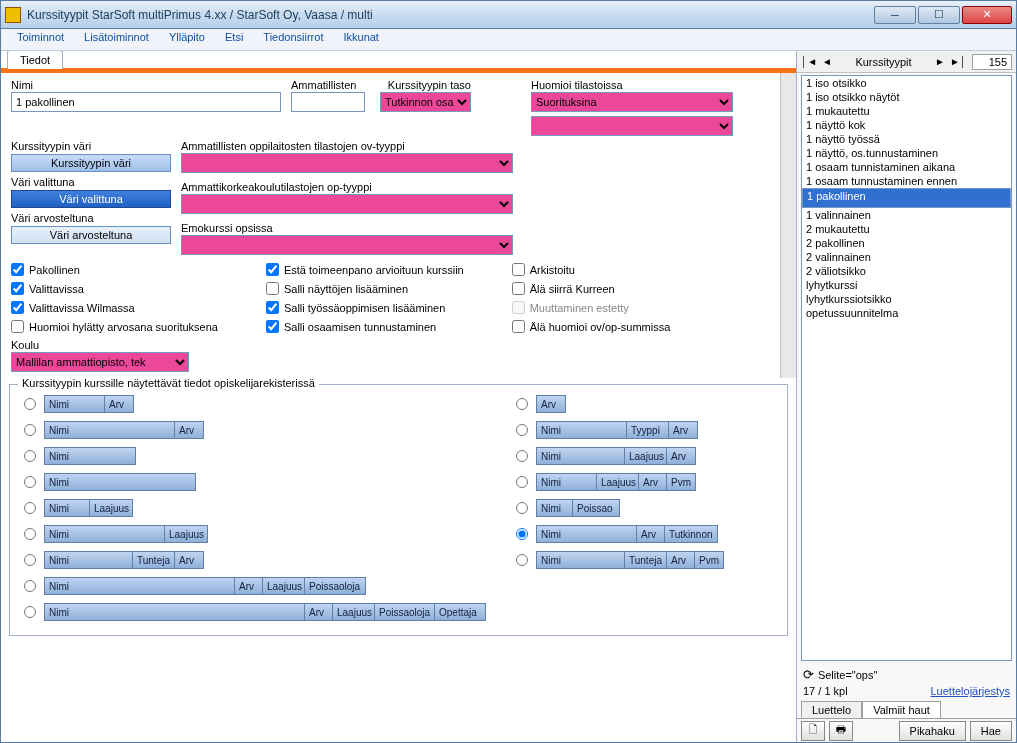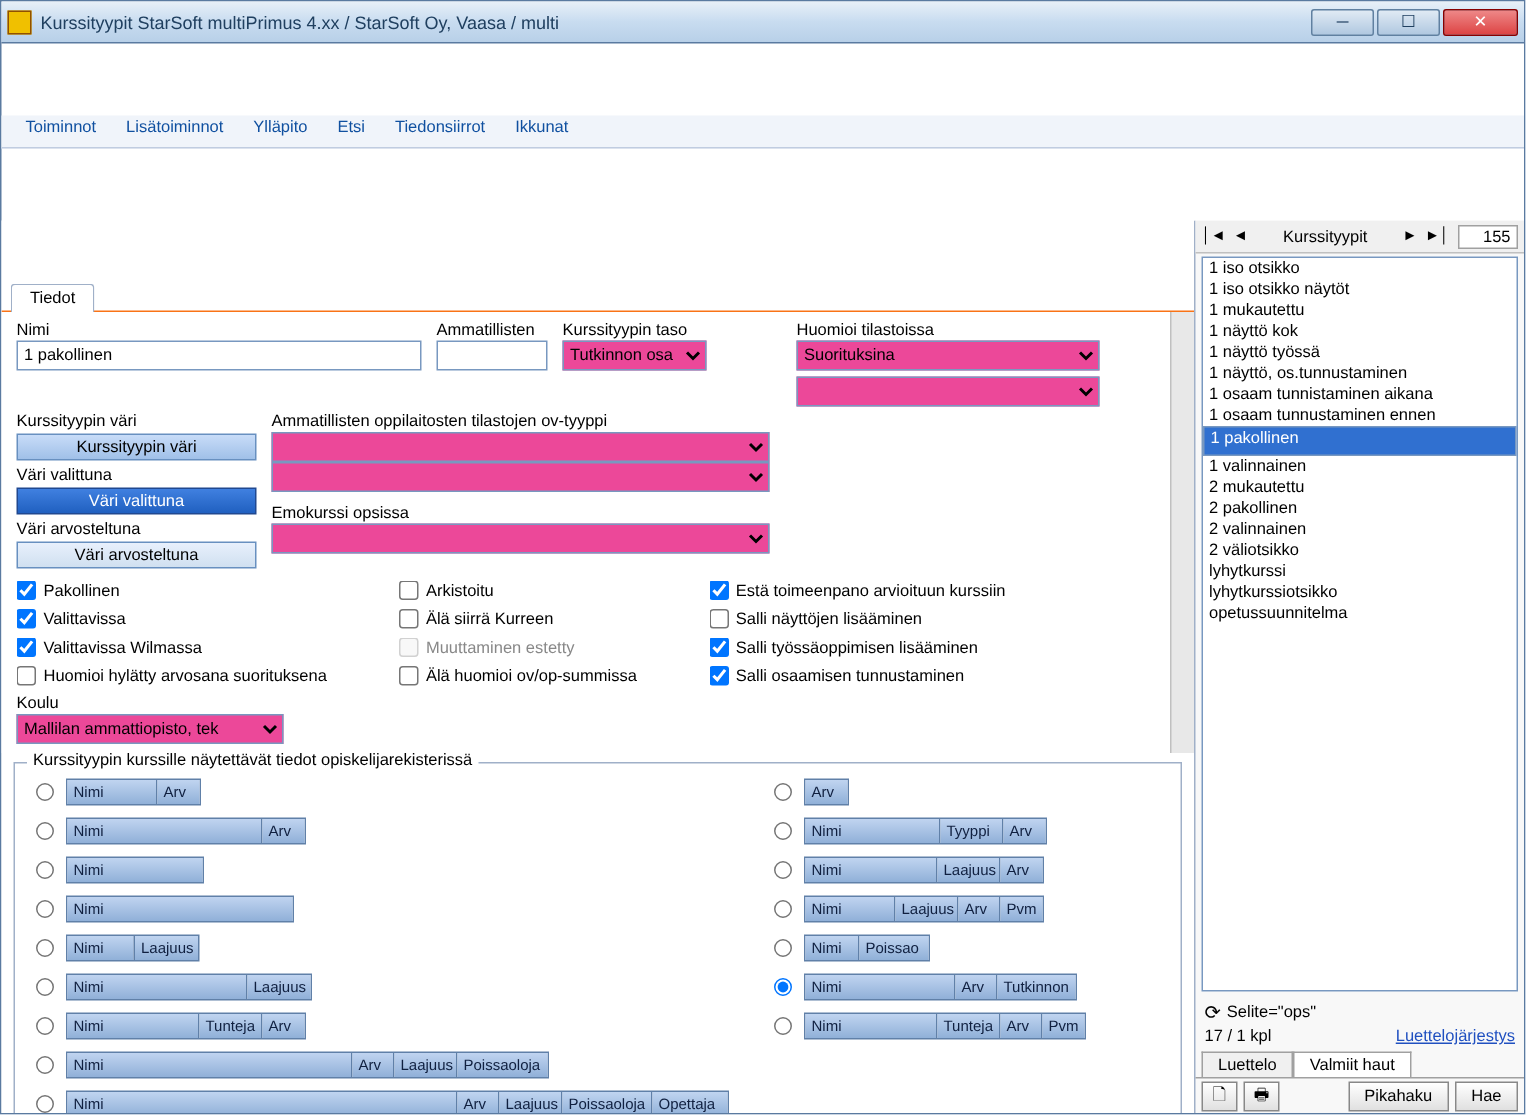--- a/index.html
+++ b/index.html
@@ -1,34 +1,34 @@
 <!DOCTYPE html>
 <html><head>
 <meta charset="utf-8">
 <style>
 * { box-sizing: border-box; margin: 0; padding: 0; }
 body { font-family: Tahoma, sans-serif; font-size: 11px; background: #d6e4f2; width: 1017px; height: 743px; overflow: hidden; }
 
-.window { width: 1017px; height: 743px; border: 1px solid #5a7aa0; background: #fff; display: flex; flex-direction: column; gap: 48px; }
+.window { width: 1017px; height: 743px; border: 1px solid #5a7aa0; background: #fff; display: flex; flex-direction: column; }
 
 .titlebar { height: 28px; background: linear-gradient(to bottom, #e8f0f8, #c8dcf0 50%, #b8d0e8); display: flex; align-items: center; padding: 0 4px; border-bottom: 1px solid #5a7aa0; }
 .titlebar-icon { width: 16px; height: 16px; background: #f0c000; border: 1px solid #905000; margin-right: 6px; }
 .titlebar-title { flex: 1; color: #204060; font-size: 12px; }
 .winbtns { display: flex; gap: 2px; }
 .winbtn { width: 42px; height: 18px; background: linear-gradient(to bottom, #e0eaf4, #b0c8e0); border: 1px solid #6080a0; border-radius: 2px; display: flex; align-items: center; justify-content: center; font-size: 11px; color: #204060; cursor: pointer; }
 .winbtn.close { background: linear-gradient(to bottom, #e88, #d44); border-color: #800; color: #fff; width: 50px; }
 
 .menubar { height: 22px; background: #f0f4fa; border-bottom: 1px solid #c0cce0; display: flex; padding: 0 8px; gap: 4px; }
 .menuitem { padding: 2px 8px; color: #1050a0; cursor: pointer; }
 
 .mainarea { flex: 1; display: flex; background: #fff; overflow: hidden; }
 .leftpane { flex: 1; display: flex; flex-direction: column; overflow: hidden; }
 .rightpane { width: 220px; border-left: 1px solid #a0b0c8; display: flex; flex-direction: column; background: #f8f8f8; }
 
-.tabbar { height: 22px; display: flex; align-items: flex-end; padding-left: 6px; border-bottom: 1px solid #f97316; margin-top: 41px; }
+.tabbar { height: 22px; display: flex; align-items: flex-end; padding-left: 6px; border-bottom: 5px solid #f97316; }
 .tab { padding: 3px 12px; border: 1px solid #a0b0c8; border-bottom: none; background: #fff; border-radius: 3px 3px 0 0; font-size: 11px; position: relative; top: 1px; }
 
 .formarea { padding: 6px 10px; background: #fff; overflow-y: auto; flex: 0 0 auto; }
 .formrow { display: flex; gap: 10px; align-items: flex-start; margin-bottom: 4px; }
 .formcol { display: flex; flex-direction: column; }
 .lbl { font-size: 11px; color: #000; margin-bottom: 1px; }
 .txt { border: 1px solid #7898c0; padding: 2px 4px; font-size: 11px; height: 20px; background: #fff; }
 .sel { border: 1px solid #7898c0; font-size: 11px; height: 20px; background: #ec4899; }
 .btn-wide { width: 160px; height: 18px; background: linear-gradient(to bottom, #c8dcf8, #a0c0e8); border: 1px solid #6890c0; font-size: 11px; color: #000; cursor: pointer; text-align: center; margin-top: 1px; }
 .btn-sel { background: linear-gradient(to bottom, #4080e0, #2060c0); color: #fff; border-color: #204890; }
@@ -108,21 +108,21 @@
       <div class="formarea" style="flex:1;">
         <div class="formrow">
           <div class="formcol" style="width:270px;">
             <span class="lbl">Nimi</span>
             <input class="txt" value="1 pakollinen" style="">
           </div>
           <div class="formcol" style="width:74px;">
             <span class="lbl">Ammatillisten</span>
             <input class="txt" style="">
           </div>
-          <div class="formcol" style="width:96px;">
+          <div class="formcol" style="width:96px;align-items:flex-end;">
             <span class="lbl">Kurssityypin taso</span>
             <select class="sel"><option>Tutkinnon osa</option></select>
           </div>
           <div class="formcol" style="width:202px; margin-left:50px;">
             <span class="lbl">Huomioi tilastoissa</span>
             <select class="sel"><option>Suorituksina</option></select>
             <select class="sel" style="margin-top:4px;"><option></option></select>
           </div>
         </div>
 
@@ -131,20 +131,21 @@
             <span class="lbl">Kurssityypin väri</span>
             <button class="btn-wide">Kurssityypin väri</button>
             <span class="lbl" style="margin-top:4px;">Väri valittuna</span>
             <button class="btn-wide btn-sel">Väri valittuna</button>
             <span class="lbl" style="margin-top:4px;">Väri arvosteltuna</span>
             <button class="btn-wide btn-lite">Väri arvosteltuna</button>
           </div>
           <div class="formcol" style="width:332px;">
             <span class="lbl">Ammatillisten oppilaitosten tilastojen ov-tyyppi</span>
             <select class="sel"><option></option></select>
+            <span class="lbl" style="margin-top:8px;">Ammattikorkeakoulutilastojen op-tyyppi</span>
             <select class="sel"><option></option></select>
             <span class="lbl" style="margin-top:8px;">Emokurssi opsissa</span>
             <select class="sel"><option></option></select>
           </div>
         </div>
 
         <div class="checks">
           <div class="checkcol" id="checkcol1">
                 <label class="chk">
                   <input type="checkbox" checked="" style="">
@@ -156,54 +157,54 @@
                 </label>
                 <label class="chk">
                   <input type="checkbox" checked="" style="">
                   <span>Valittavissa Wilmassa</span>
                 </label>
                 <label class="chk">
                   <input type="checkbox" style="">
                   <span>Huomioi hylätty arvosana suorituksena</span>
                 </label>
               </div>
+          <div class="checkcol" id="checkcol2">
+                <label class="chk">
+                  <input type="checkbox" checked="" style="">
+                  <span>Estä toimeenpano arvioituun kurssiin</span>
+                </label>
+                <label class="chk">
+                  <input type="checkbox" style="">
+                  <span>Salli näyttöjen lisääminen</span>
+                </label>
+                <label class="chk">
+                  <input type="checkbox" checked="" style="">
+                  <span>Salli työssäoppimisen lisääminen</span>
+                </label>
+                <label class="chk">
+                  <input type="checkbox" checked="" style="">
+                  <span>Salli osaamisen tunnustaminen</span>
+                </label>
+              </div>
           <div class="checkcol" id="checkcol3">
                 <label class="chk">
                   <input type="checkbox" style="">
                   <span>Arkistoitu</span>
                 </label>
                 <label class="chk">
                   <input type="checkbox" style="">
                   <span>Älä siirrä Kurreen</span>
                 </label>
                 <label class="chk dis">
                   <input type="checkbox" disabled="" style="">
                   <span>Muuttaminen estetty</span>
                 </label>
                 <label class="chk">
                   <input type="checkbox" style="">
                   <span>Älä huomioi ov/op-summissa</span>
-                </label>
-              </div>
-          <div class="checkcol" id="checkcol2">
-                <label class="chk">
-                  <input type="checkbox" checked="" style="">
-                  <span>Estä toimeenpano arvioituun kurssiin</span>
-                </label>
-                <label class="chk">
-                  <input type="checkbox" style="">
-                  <span>Salli näyttöjen lisääminen</span>
-                </label>
-                <label class="chk">
-                  <input type="checkbox" checked="" style="">
-                  <span>Salli työssäoppimisen lisääminen</span>
-                </label>
-                <label class="chk">
-                  <input type="checkbox" checked="" style="">
-                  <span>Salli osaamisen tunnustaminen</span>
                 </label>
               </div>
         </div>
 
         <div class="formcol" style="width:178px; margin-top:6px;">
           <span class="lbl">Koulu</span>
           <select class="sel"><option>Mallilan ammattiopisto, tek</option></select>
         </div>
       </div>
       <div class="scrollbar"></div>

